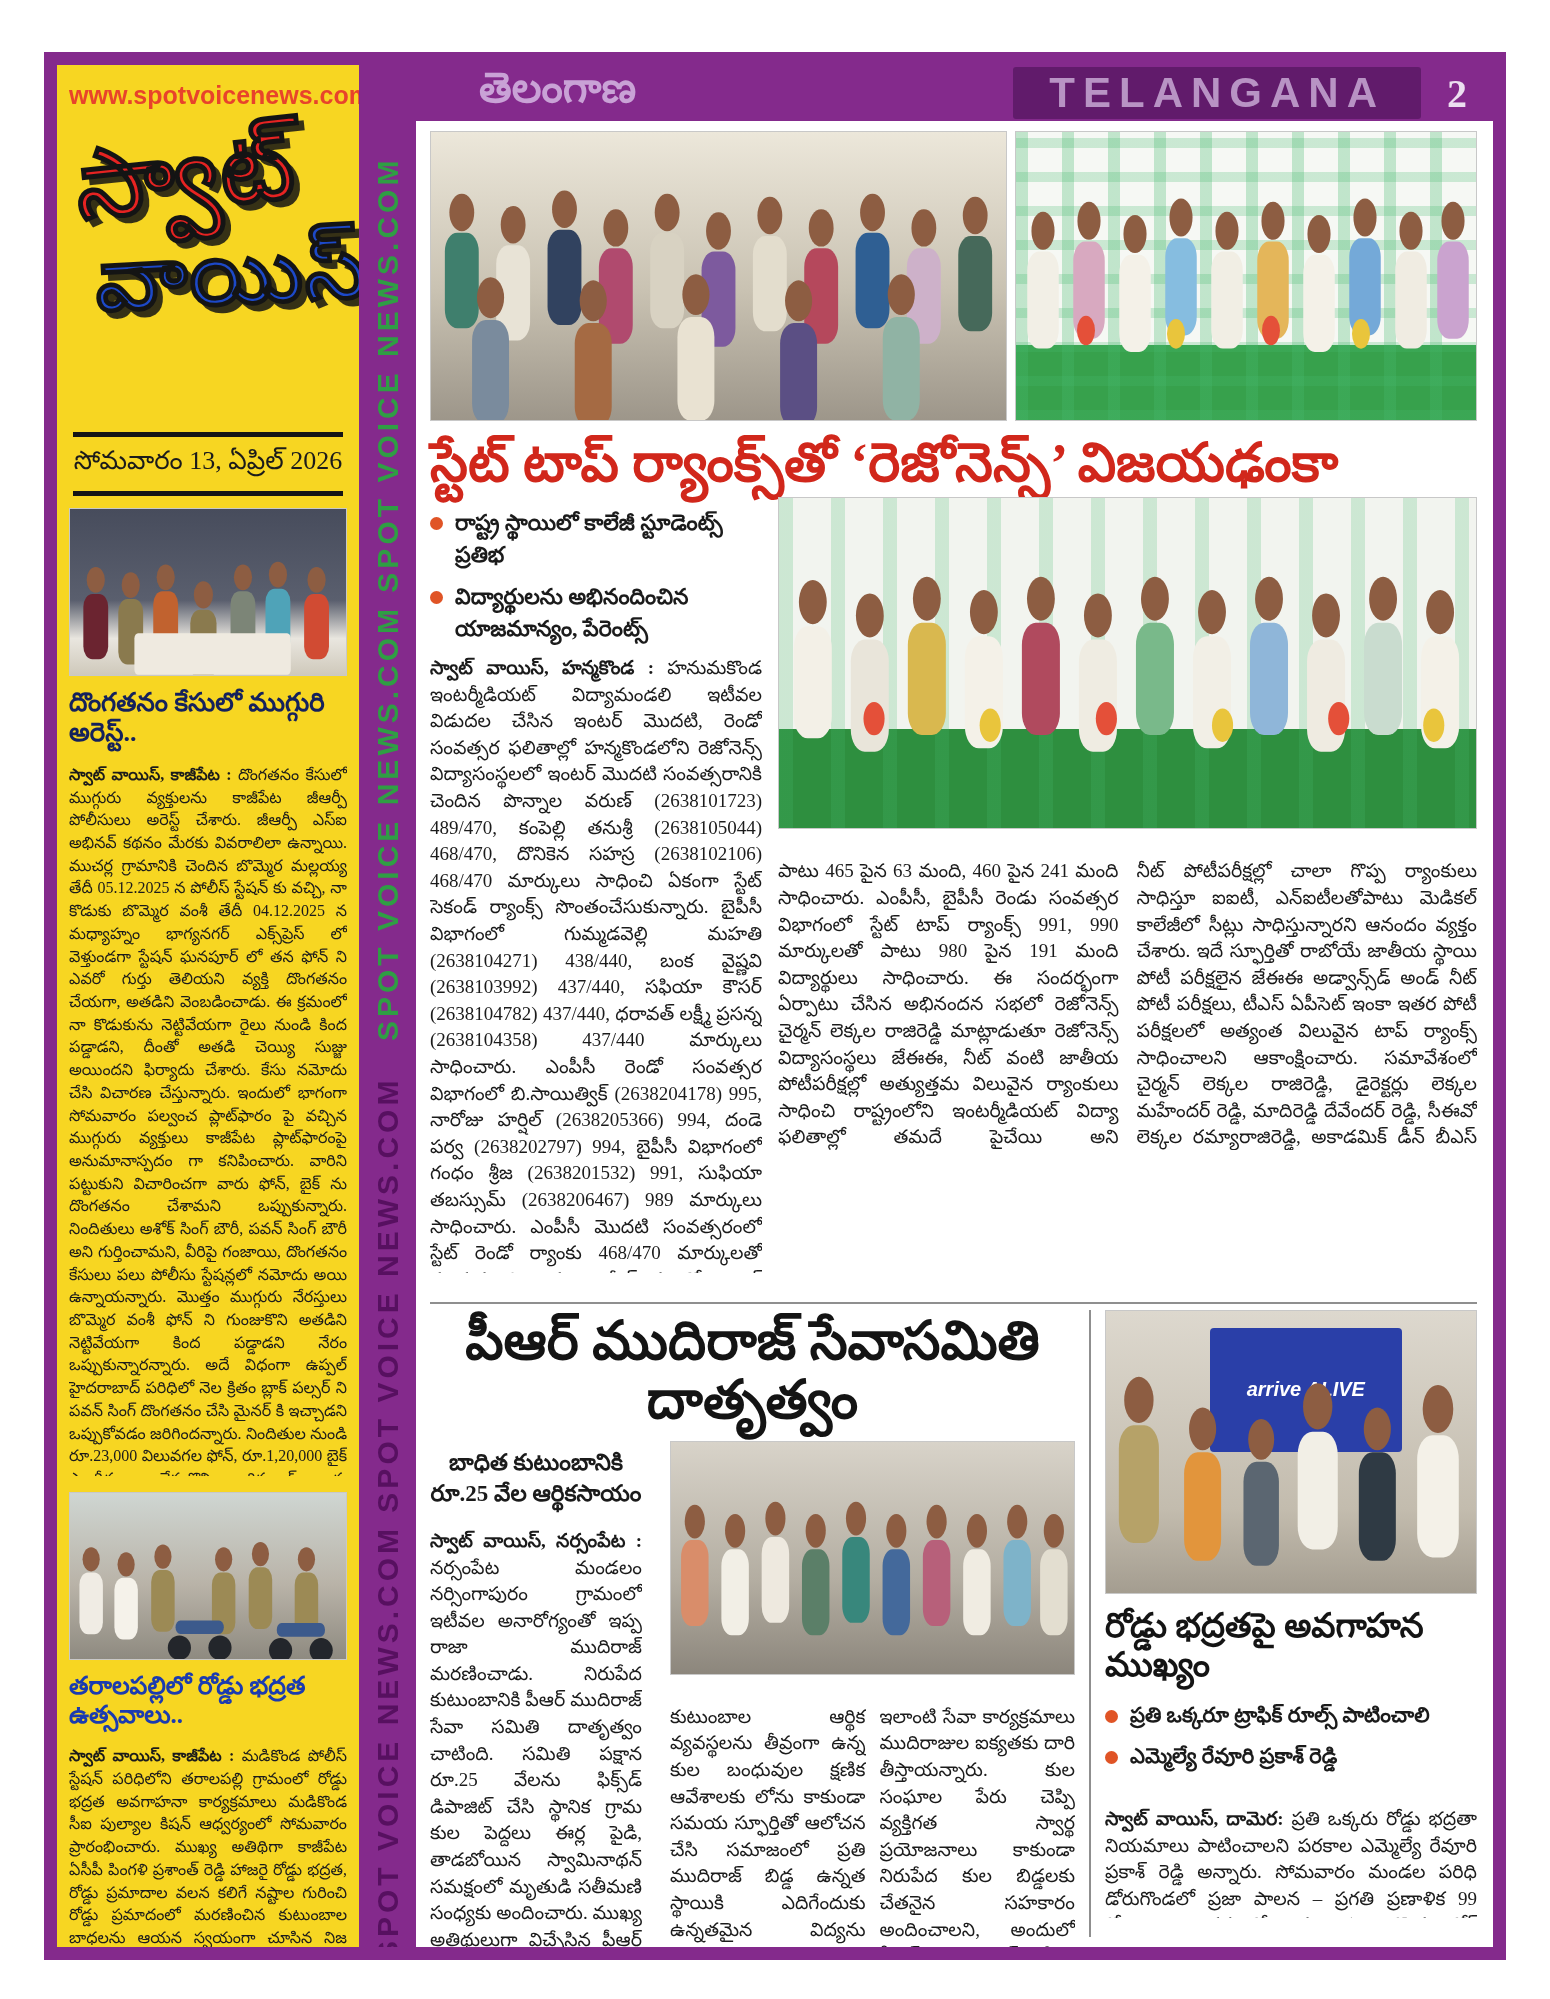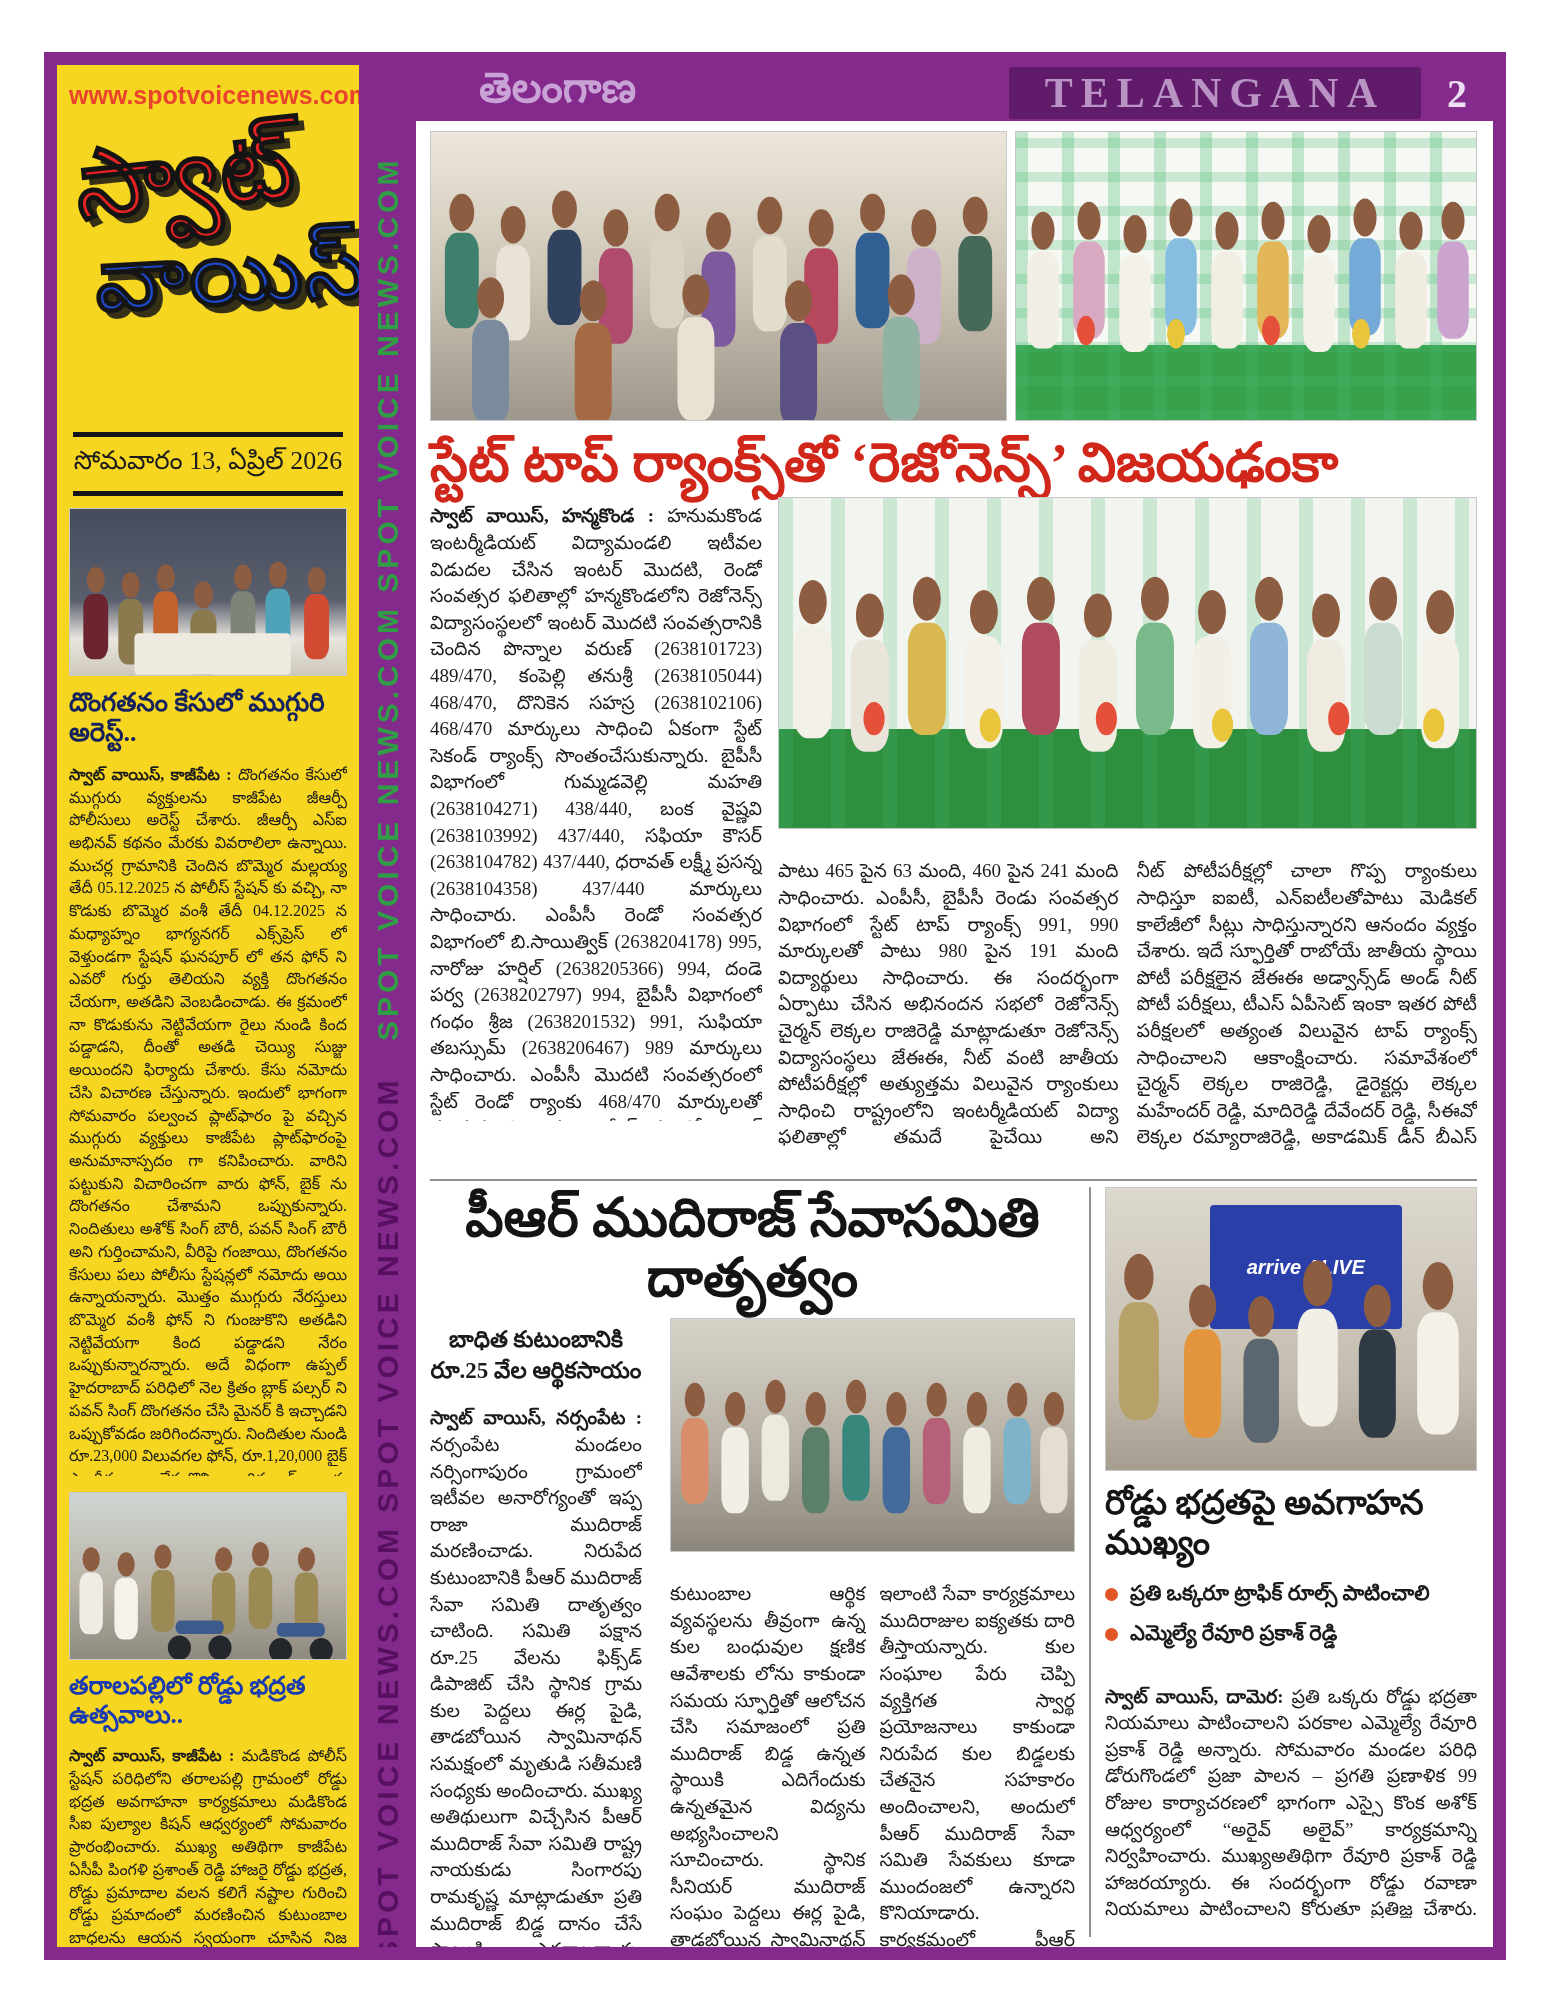--- a/index.html
+++ b/index.html
@@ -24,21 +24,21 @@
   .sb-h2{color:#1b3bb0;font-weight:bold;font-size:25px;line-height:1.15;margin:12px 0 8px 0;}
   .sb-body{font-size:16px;line-height:1.42;text-align:justify;overflow:hidden;}
   .sb-body1{height:712px;}
   .sb-body2{height:212px;}
 
   
   .right{flex:1;display:flex;flex-direction:column;min-width:0;}
   .band{height:56px;background:#842a8c;display:flex;align-items:center;flex-shrink:0;}
   .band-te{color:#c9a2d6;font-weight:bold;font-size:42px;margin-left:120px;}
   .band-box{margin-left:auto;background:rgba(70,15,80,.55);padding:2px 36px;border-radius:3px;}
-  .band-en{color:#b893c4;font-family:Liberation Serif, serif;font-weight:bold;font-size:42px;letter-spacing:8px;}
+  .band-en{color:#b893c4;font-family:Liberation Sans, sans-serif;font-weight:bold;font-size:42px;letter-spacing:8px;}
   .band-num{color:#ecdff0;font-weight:bold;font-size:40px;margin:0 26px 0 26px;}
   .below{flex:1;display:flex;min-height:0;}
 
   
   .strip{width:57px;background:#842a8c;flex-shrink:0;display:flex;flex-direction:column;
          align-items:center;overflow:hidden;}
   .strip span{writing-mode:vertical-rl;transform:rotate(180deg);font-family:"Liberation Sans",sans-serif;
          font-weight:bold;font-size:30px;letter-spacing:4px;white-space:nowrap;height:920px;flex-shrink:0;}
   .strip .sg{color:#2f9e44;}
   .strip .sp{color:#571060;}
@@ -210,20 +210,30 @@
               <circle cx="255" cy="96" r="9" fill="#e45039"></circle>
                   <circle cx="345" cy="98" r="9" fill="#e9c53c"></circle>
             </svg>
           </div>
         </div>
 
         <div class="hl-red">స్టేట్ టాప్ ర్యాంక్స్‌తో ‘రెజోనెన్స్’ విజయఢంకా</div>
 
         <div class="art1">
           <div class="art1-left">
+            <div class="bullets">
+              <div class="bullet">
+                    <span class="dot"></span>
+                    <span>రాష్ట్ర స్థాయిలో కాలేజీ స్టూడెంట్స్ ప్రతిభ</span>
+                  </div>
+              <div class="bullet">
+                    <span class="dot"></span>
+                    <span>విద్యార్థులను అభినందించిన యాజమాన్యం, పేరెంట్స్</span>
+                  </div>
+            </div>
             <p class="bt art1-col1"><b>స్వాట్ వాయిస్, హన్మకొండ :</b> <span>హనుమకొండ ఇంటర్మీడియట్ విద్యామండలి ఇటీవల విడుదల చేసిన ఇంటర్ మొదటి, రెండో సంవత్సర ఫలితాల్లో హన్మకొండలోని రెజోనెన్స్ విద్యాసంస్థలలో ఇంటర్ మొదటి సంవత్సరానికి చెందిన పొన్నాల వరుణ్ (2638101723) 489/470, కంపెల్లి తనుశ్రీ (2638105044) 468/470, దొనికెన సహస్ర (2638102106) 468/470 మార్కులు సాధించి ఏకంగా స్టేట్ సెకండ్ ర్యాంక్స్ సొంతంచేసుకున్నారు. బైపీసీ విభాగంలో గుమ్మడవెల్లి మహతి (2638104271) 438/440, బంక వైష్ణవి (2638103992) 437/440, సఫియా కౌసర్ (2638104782) 437/440, ధరావత్ లక్ష్మీ ప్రసన్న (2638104358) 437/440 మార్కులు సాధించారు. ఎంపీసీ రెండో సంవత్సర విభాగంలో బి.సాయిత్విక్ (2638204178) 995, నారోజు హర్షిల్ (2638205366) 994, దండె పర్వ (2638202797) 994, బైపీసీ విభాగంలో గంధం శ్రీజ (2638201532) 991, సుఫియా తబస్సుమ్ (2638206467) 989 మార్కులు సాధించారు. ఎంపీసీ మొదటి సంవత్సరంలో స్టేట్ రెండో ర్యాంకు 468/470 మార్కులతో ముగ్గురు విద్యార్థులు, స్టేట్ మూడో ర్యాంక్ 467/470 తో 11 మంది విద్యార్థులతో</span></p>
           </div>
           <div class="art1-right">
             <div class="photo art1-photo">
               <svg class="ppl" viewBox="0 0 660 170" preserveAspectRatio="none">
                 <use href="#person" x="8" y="14" width="48" height="110" style="color:#f3f0e7"></use>
                 <use href="#person" x="62" y="22" width="48" height="110" style="color:#e9e5da"></use>
                 <use href="#person" x="116" y="12" width="48" height="110" style="color:#d9b84f"></use>
                 <use href="#person" x="170" y="20" width="48" height="110" style="color:#f4f1e8"></use>
                 <use href="#person" x="224" y="12" width="48" height="110" style="color:#b04a5e"></use>

